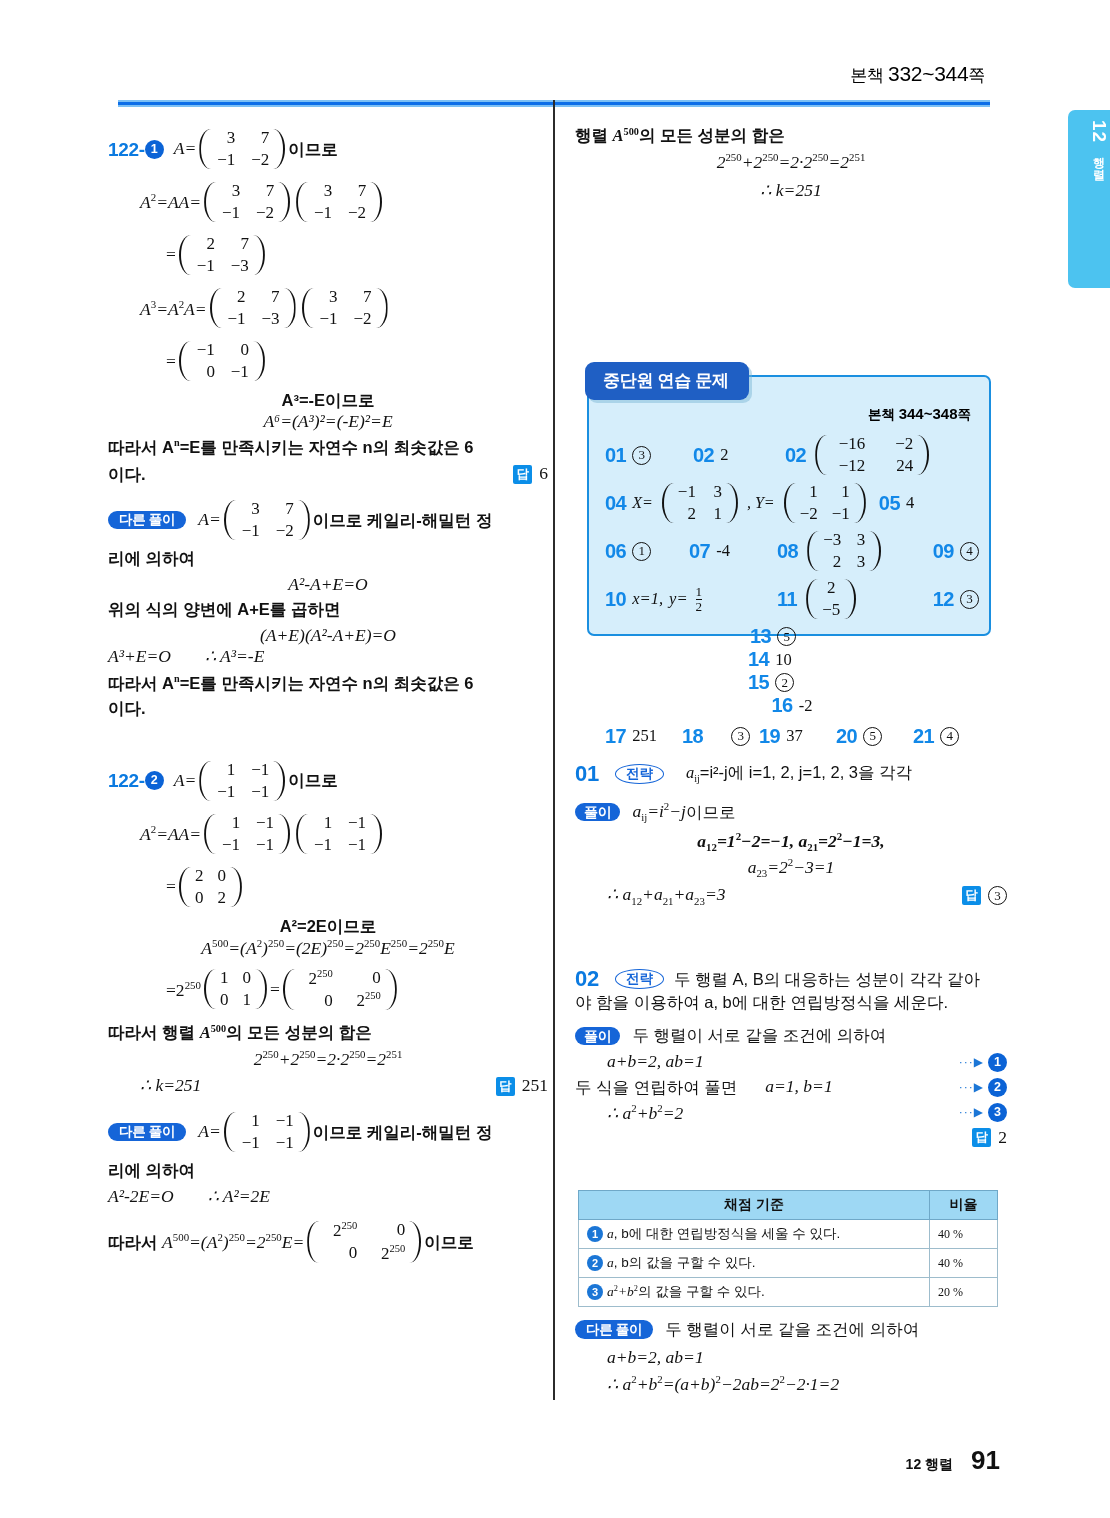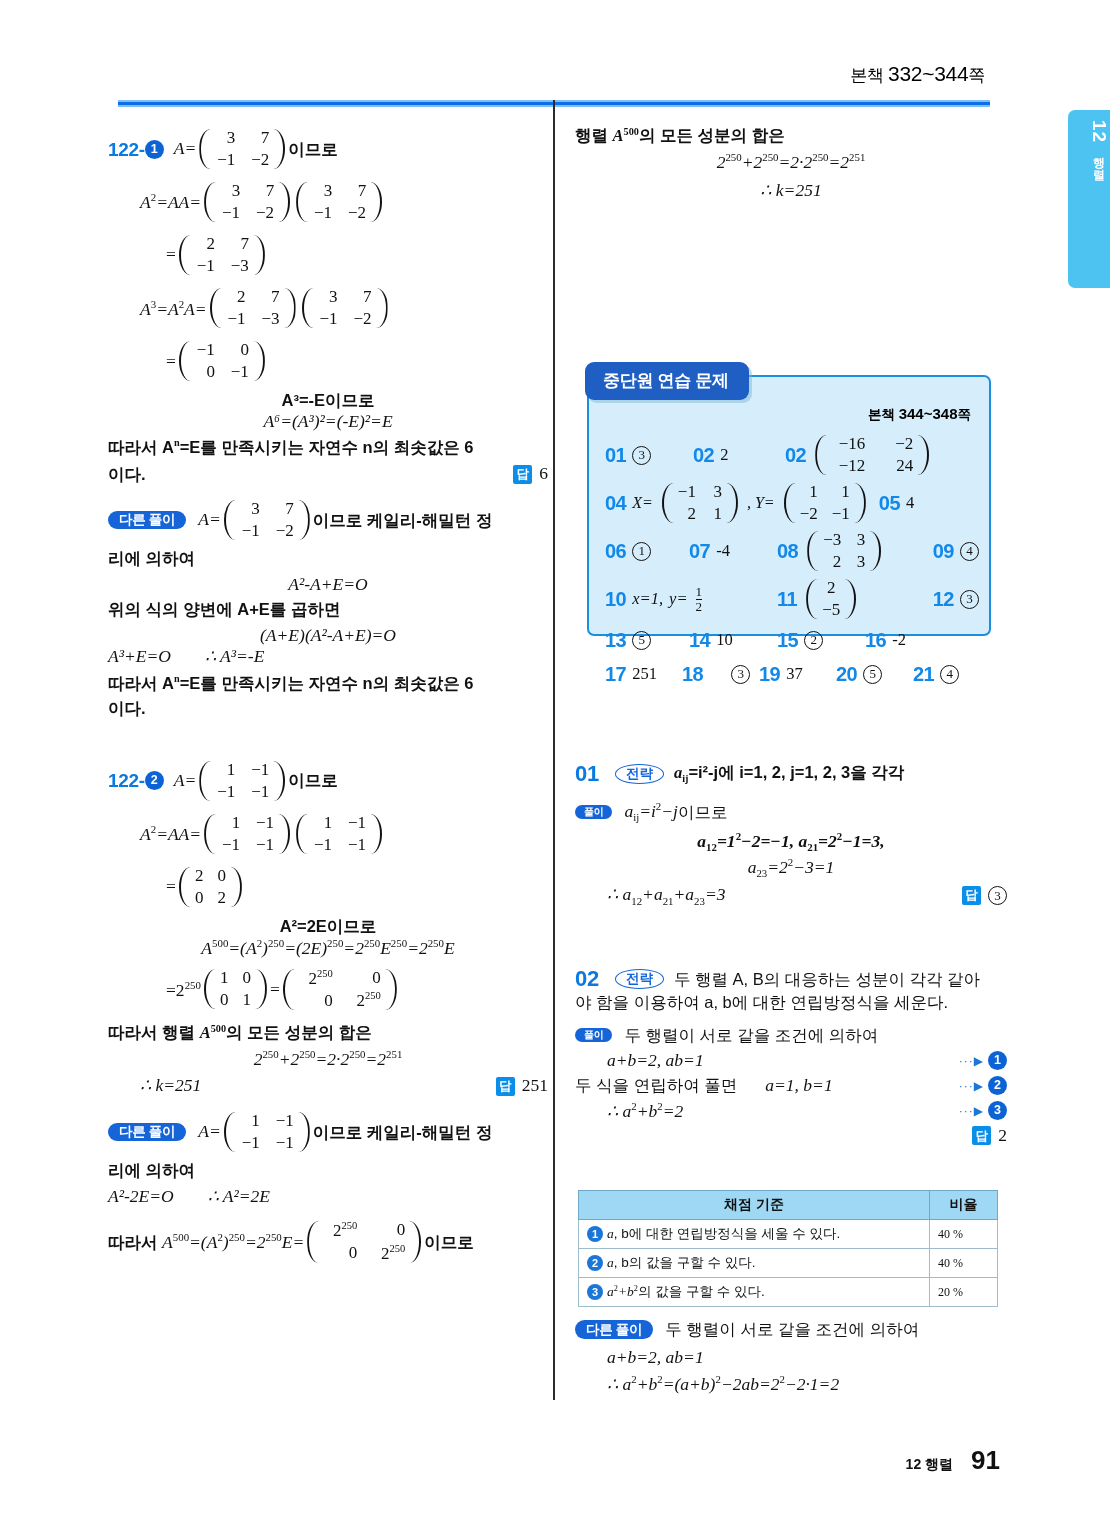--- a/index.html
+++ b/index.html
@@ -99,21 +99,21 @@
     background:#0b63d6; color:#fff; font-size:12.5px; font-weight:bold;
     font-family:"Liberation Sans", sans-serif; vertical-align:middle;
   }
   .pill {
     display:inline-flex; align-items:center; justify-content:center;
     background:#1565d8; color:#fff; border-radius:11px;
     padding:2.5px 11px; font-family:"Liberation Sans", sans-serif;
     font-weight:bold; font-size:13.5px; letter-spacing:-.3px;
     vertical-align:middle;
   }
-  .pill.small { padding:2px 9px; font-size:10px; }
+  .pill.small { padding:2px 9px; font-size:14px; }
   .pill-oval {
     display:inline-flex; align-items:center; justify-content:center;
     border:1.8px solid #1565d8; color:#1565d8; border-radius:50%/50%;
     padding:2px 10px; font-family:"Liberation Sans", sans-serif;
     font-weight:bold; font-size:13.5px; background:#fff;
   }
   .ans-badge {
     display:inline-flex; align-items:center; justify-content:center;
     width:19px; height:19px; background:#0b8ee8; color:#fff;
     font-family:"Liberation Sans", sans-serif; font-weight:bold;
@@ -734,21 +734,21 @@
               </table>
             <span class="par r"></span>
           </span>
         </div>
         <div class="ans-item" style="margin-left:auto;">
           <span class="n">12</span>
           <span class="circled">3</span>
         </div>
       </div>
 
-      <div class="ans-row" style="min-height:30px;">
+      <div class="ans-row" style="min-height:30px;flex-direction:column;">
         <div class="ans-item" style="width:84px;">
           <span class="n">13</span>
           <span class="circled">5</span>
         </div>
         <div class="ans-item" style="width:88px;">
           <span class="n">14</span>
           <span class="v">10</span>
         </div>
         <div class="ans-item" style="width:88px;">
           <span class="n">15</span>
@@ -783,21 +783,21 @@
         </div>
       </div>
 
     </div>
   </div>
 
   <div class="col" style="left:575px; top:763px; width:432px;">
     <div class="mrow">
       <span class="num-label" style="font-size:22px;">01</span>
       <span class="pill-oval" style="margin-left:16px;">전략</span>
-      <span class="ko" style="margin-left:10px; font-weight:bold;">
+      <span class="ko" style="margin-left:22px; font-weight:normal;">
         <span class="it">a<span class="sub">ij</span></span><span>=i²-j에 i=1, 2, j=1, 2, 3을 각각</span>
       </span>
     </div>
 
     <div class="mrow" style="margin-top:16px;">
       <span class="pill small">풀이</span>
       <span class="it" style="margin-left:12px;">a<span class="sub">ij</span>=i<sup>2</sup>−j</span>
         <span class="ko" style="font-weight:normal;">이므로</span>
     </div>
     <div class="it tight ind1" style="margin-top:8px;font-weight:bold;">

